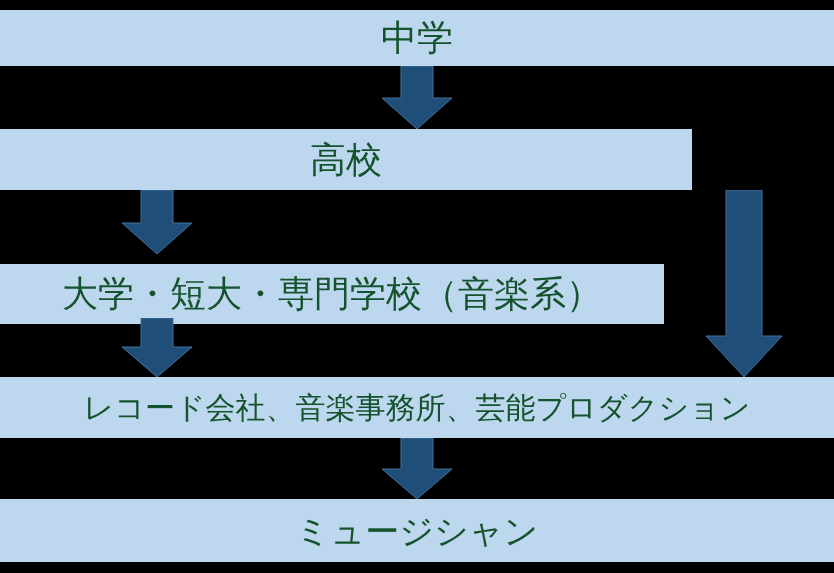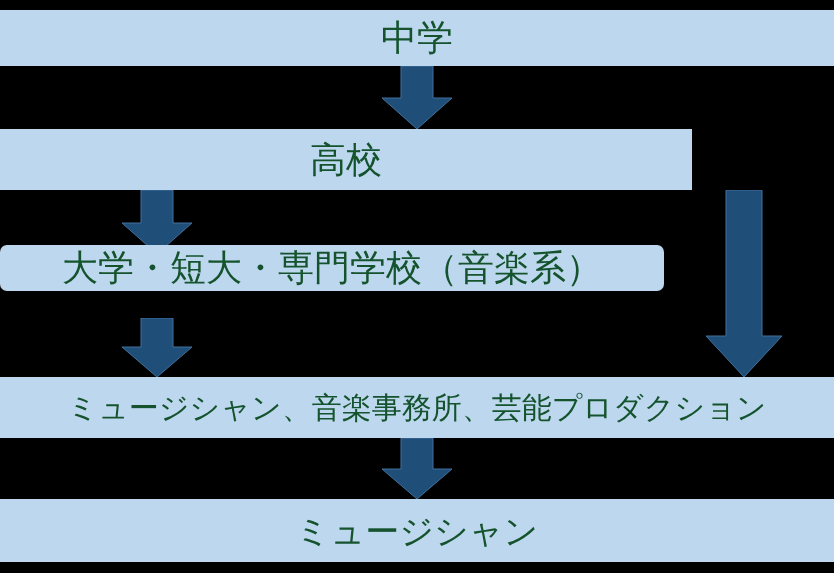--- a/index.html
+++ b/index.html
@@ -22,21 +22,21 @@
     color: #14532d;
     display: flex;
     align-items: center;
     justify-content: center;
     white-space: nowrap;
     letter-spacing: 0px;
   }
   .band .label { line-height: 1; }
   #band-chugaku   { top: 10px;  width: 834px; height: 56px; font-size: 36px; }
   #band-koko      { top: 129px; width: 692px; height: 61px; font-size: 36px; }
-  #band-daigaku   { top: 245px; width: 664px; height: 46px; font-size: 36px; border-radius: 7px; }
+  #band-daigaku   { top: 264px; width: 664px; height: 60px; font-size: 36px; }
   #band-record    { top: 377px; width: 834px; height: 61px; font-size: 30px; }
   #band-musician  { top: 499px; width: 834px; height: 63px; font-size: 34px; }
   .arrow { position: absolute; display: block; }
   #arrow-1     { left: 382px; top: 66px;  }
   #arrow-2     { left: 122px; top: 190px; }
   #arrow-long  { left: 706px; top: 190px; }
   #arrow-3     { left: 122px; top: 318px; }
   #arrow-4     { left: 382px; top: 438px; }
 </style>
 </head>
@@ -66,21 +66,21 @@
 
   <div class="band" id="band-daigaku">
     <span class="label">大学・短大・専門学校（音楽系）</span>
   </div>
 
   <svg class="arrow" id="arrow-3" width="70" height="59" viewBox="0 0 70 59">
     <polygon points="19,0 51,0 51,29 70,29 35,59 0,29 19,29" stroke="#41719C" stroke-width="1" fill="#1F4E79"></polygon>
   </svg>
 
   <div class="band" id="band-record">
-    <span class="label">ミュージシャン、音楽事務所、芸能プロダクション</span>
+    <span class="label">レコード会社、音楽事務所、芸能プロダクション</span>
   </div>
 
   <svg class="arrow" id="arrow-4" width="70" height="61" viewBox="0 0 70 61">
     <polygon points="19,0 51,0 51,31 70,31 35,61 0,31 19,31" stroke="#41719C" stroke-width="1" fill="#1F4E79"></polygon>
   </svg>
 
   <div class="band" id="band-musician">
     <span class="label">ミュージシャン</span>
   </div>
 

